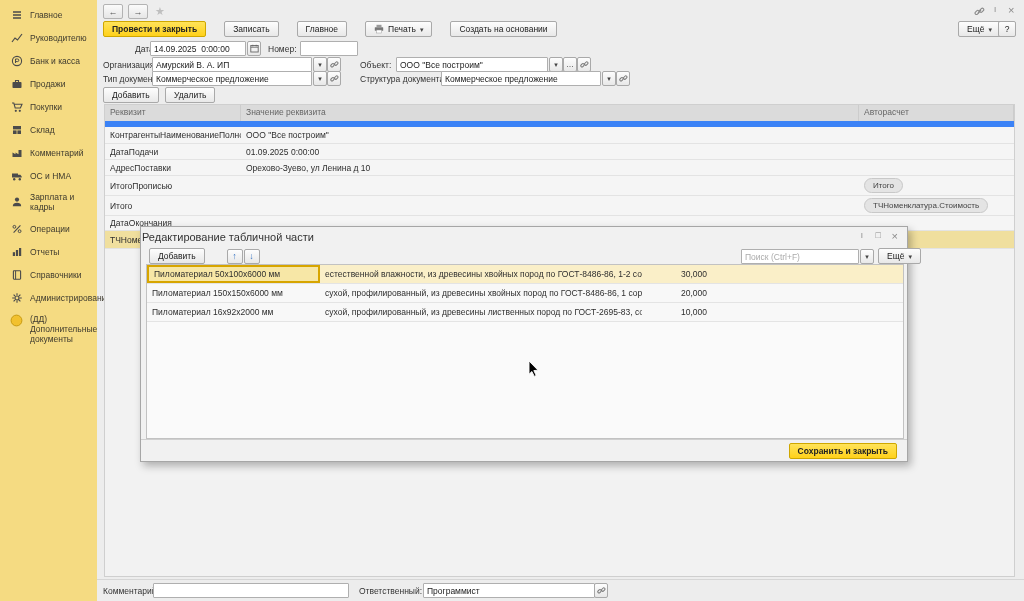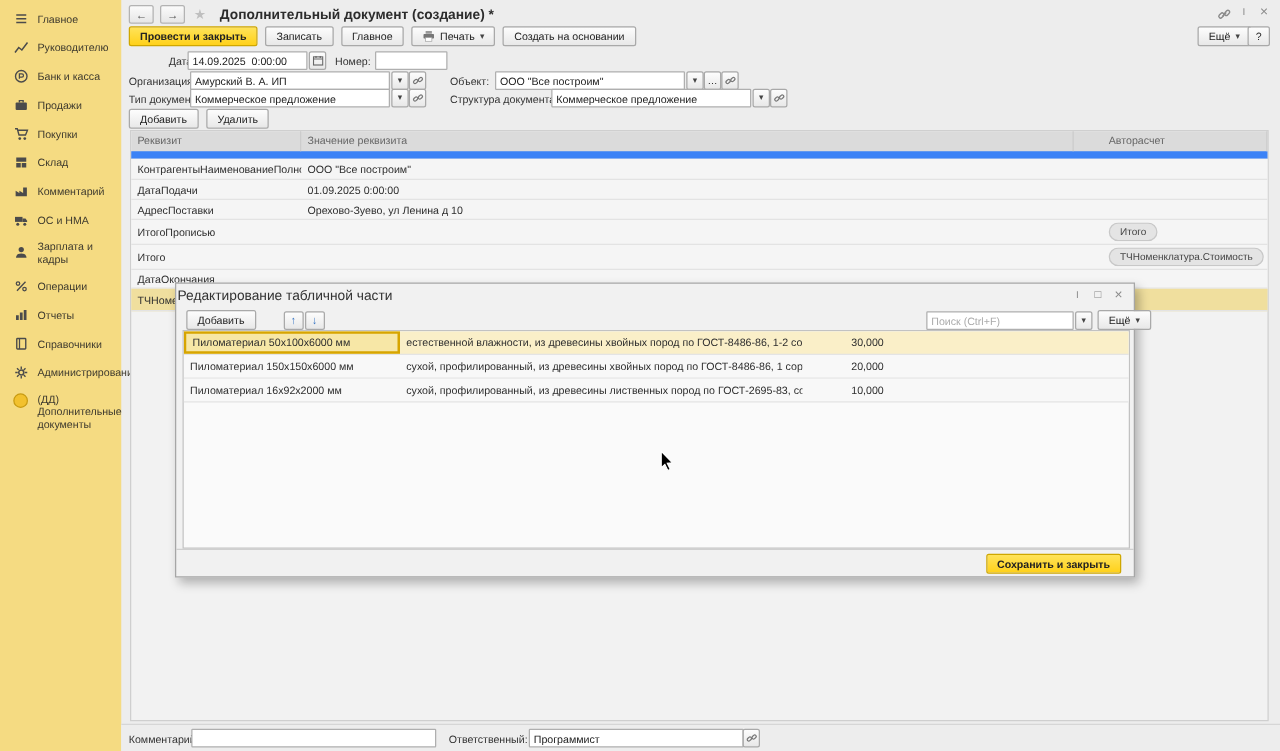--- a/index.html
+++ b/index.html
@@ -30,21 +30,21 @@
   .star{color:#BFBFBF;font-size:11px;margin:0 2px;}
   .title{font-size:11px;font-weight:bold;color:#2c2c2c;margin-left:4px;}
   
   .grid{position:absolute;left:104px;top:104px;width:911px;height:473px;background:#F2F2F2;
         border:1px solid #CFCFCF;box-sizing:border-box;}
   .g-head{display:flex;height:16px;background:#DBDBDB;border-bottom:6px solid #3b82f6;}
   .g-head>div{font-size:8.5px;color:#666;padding:2px 5px;box-sizing:border-box;border-right:1px solid #CCC;}
   .g-row{display:flex;border-bottom:1px solid #E3E3E3;background:#F5F5F5;align-items:center;}
   .g-c1{width:136px;flex:0 0 136px;}
   .g-c2{width:618px;flex:0 0 618px;}
-  .g-c3{flex:1;margin-left:23px;}
+  .g-c3{flex:1;}
   .g-row>div{font-size:8.5px;padding:0 5px;box-sizing:border-box;overflow:hidden;white-space:nowrap;}
   .pill{display:inline-block;font-size:8px;color:#444;background:#E4E4E4;border:1px solid #C8C8C8;
         border-radius:8px;padding:2px 8px;}
   .row-active{background:#F0DF9E;}
   .cell-edit{border:2px solid #C9991B;background:#F8ECC0;height:15px;line-height:11px;}
   
   .dialog{position:absolute;left:140px;top:226px;width:768px;height:236px;background:#F1F1F1;
           border:1px solid #A6A6A6;box-shadow:3px 4px 8px rgba(0,0,0,.28);box-sizing:border-box;}
   .dlg-title{position:absolute;left:1px;top:4px;font-size:11px;color:#333;}
   .dlg-toolbar{position:absolute;left:8px;top:21px;display:flex;gap:7px;align-items:center;}
@@ -200,33 +200,32 @@
           </svg>
         </span>
       <span class="sb-lbl">(ДД) Дополнительные документы</span>
     </div>
   </aside>
 
   <div class="hdr">
     <span class="nav-btn">←</span>
     <span class="nav-btn">→</span>
     <span class="star">★</span>
-    <span class="title">Дополнительный документ (создание) *</span>
   </div>
   <span class="abs winico" style="left:974px;top:6px;"><svg width="11" height="11" viewBox="0 0 11 11">
         <g fill="none" stroke="#8a8a8a" stroke-width="1.1">
           <rect x="0.8" y="5" width="4.6" height="2.8" rx="1.4" transform="rotate(-45 3.1 6.4)"></rect>
           <rect x="5.4" y="2.9" width="4.6" height="2.8" rx="1.4" transform="rotate(-45 7.7 4.3)"></rect>
           <path d="M4 7l3-3"></path>
         </g>
       </svg></span>
   <span class="abs winico" style="left:994px;top:6px;font-size:8px;">I</span>
   <span class="abs winico" style="left:1008px;top:5px;font-size:11px;">×</span>
 
-  <div class="abs" style="left:103px;top:21px;display:flex;gap:6px;">
+  <div class="abs" style="left:103px;top:21px;display:flex;gap:18px;">
     <span class="btn btn-yellow">Провести и закрыть</span>
     <span class="btn">Записать</span>
     <span class="btn">Главное</span>
     <span class="btn">
       <span style="display:inline-flex;">
           <svg width="10" height="10" viewBox="0 0 10 10">
             <rect x="2.5" y="0.8" width="5" height="2.2" fill="#9a9a9a"></rect>
             <rect x="0.8" y="3.2" width="8.4" height="3.6" rx="0.6" fill="#777"></rect>
             <rect x="2.5" y="6" width="5" height="3" fill="#fff" stroke="#999" stroke-width="0.5"></rect>
           </svg>

